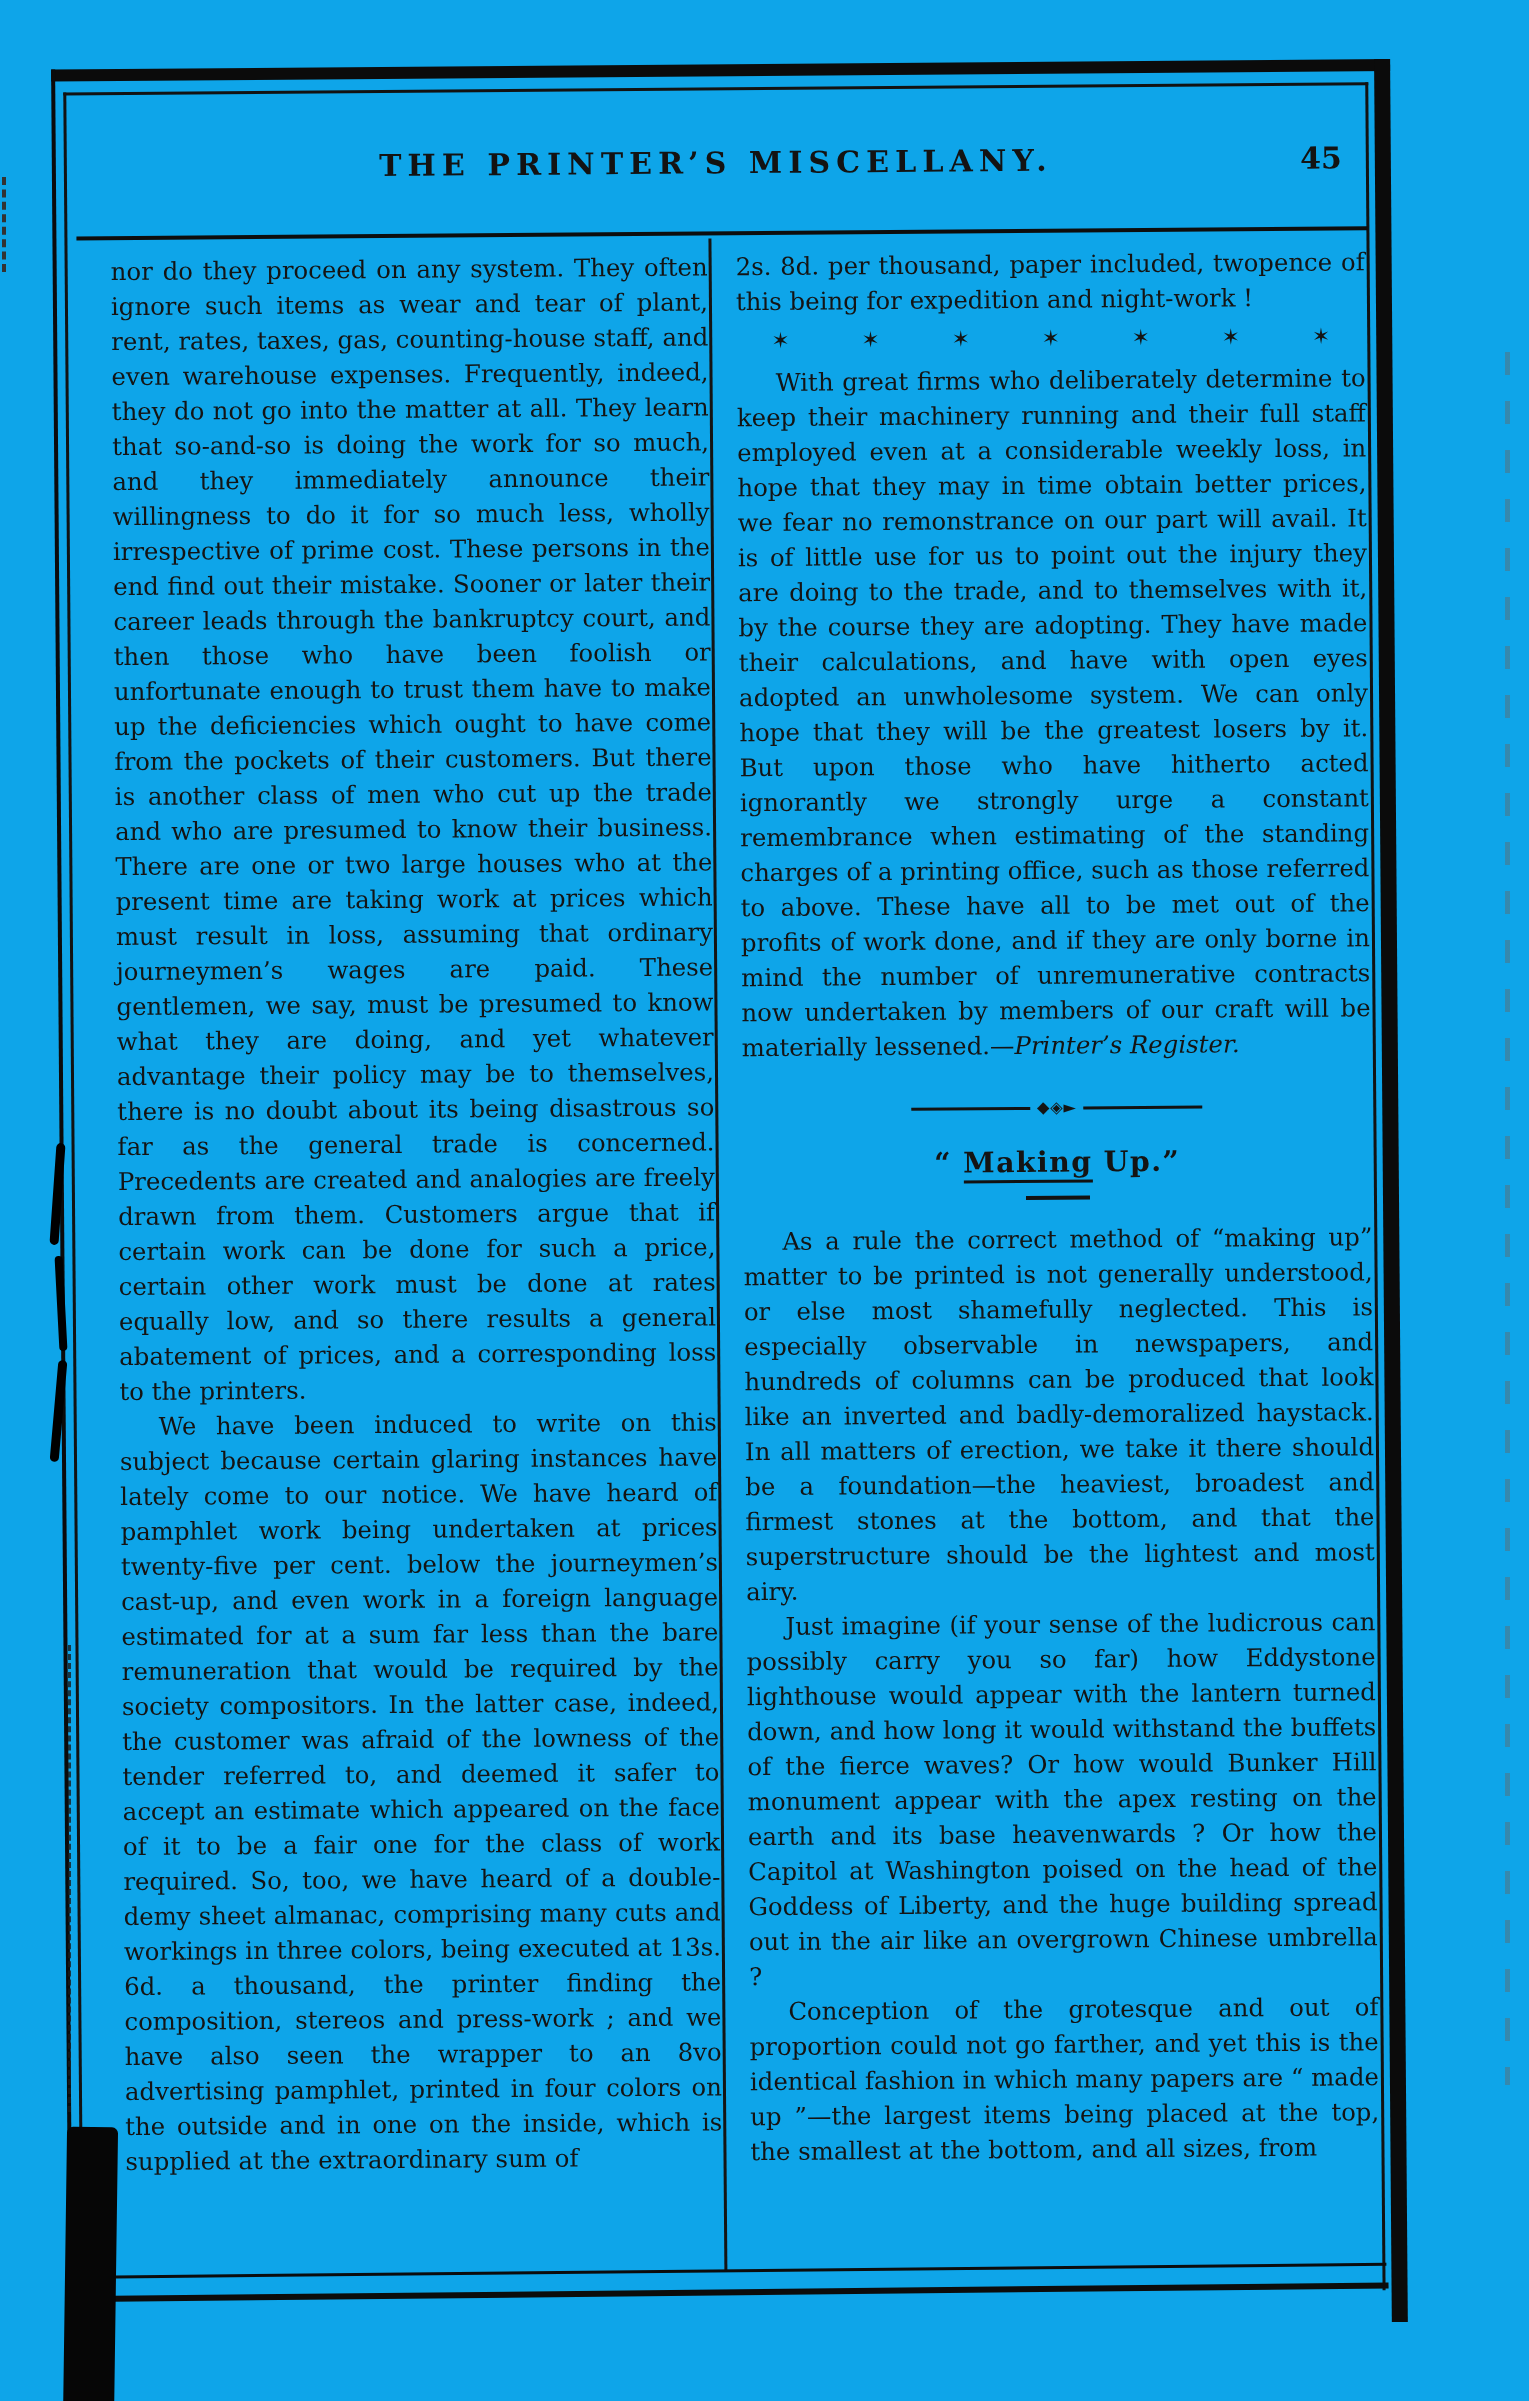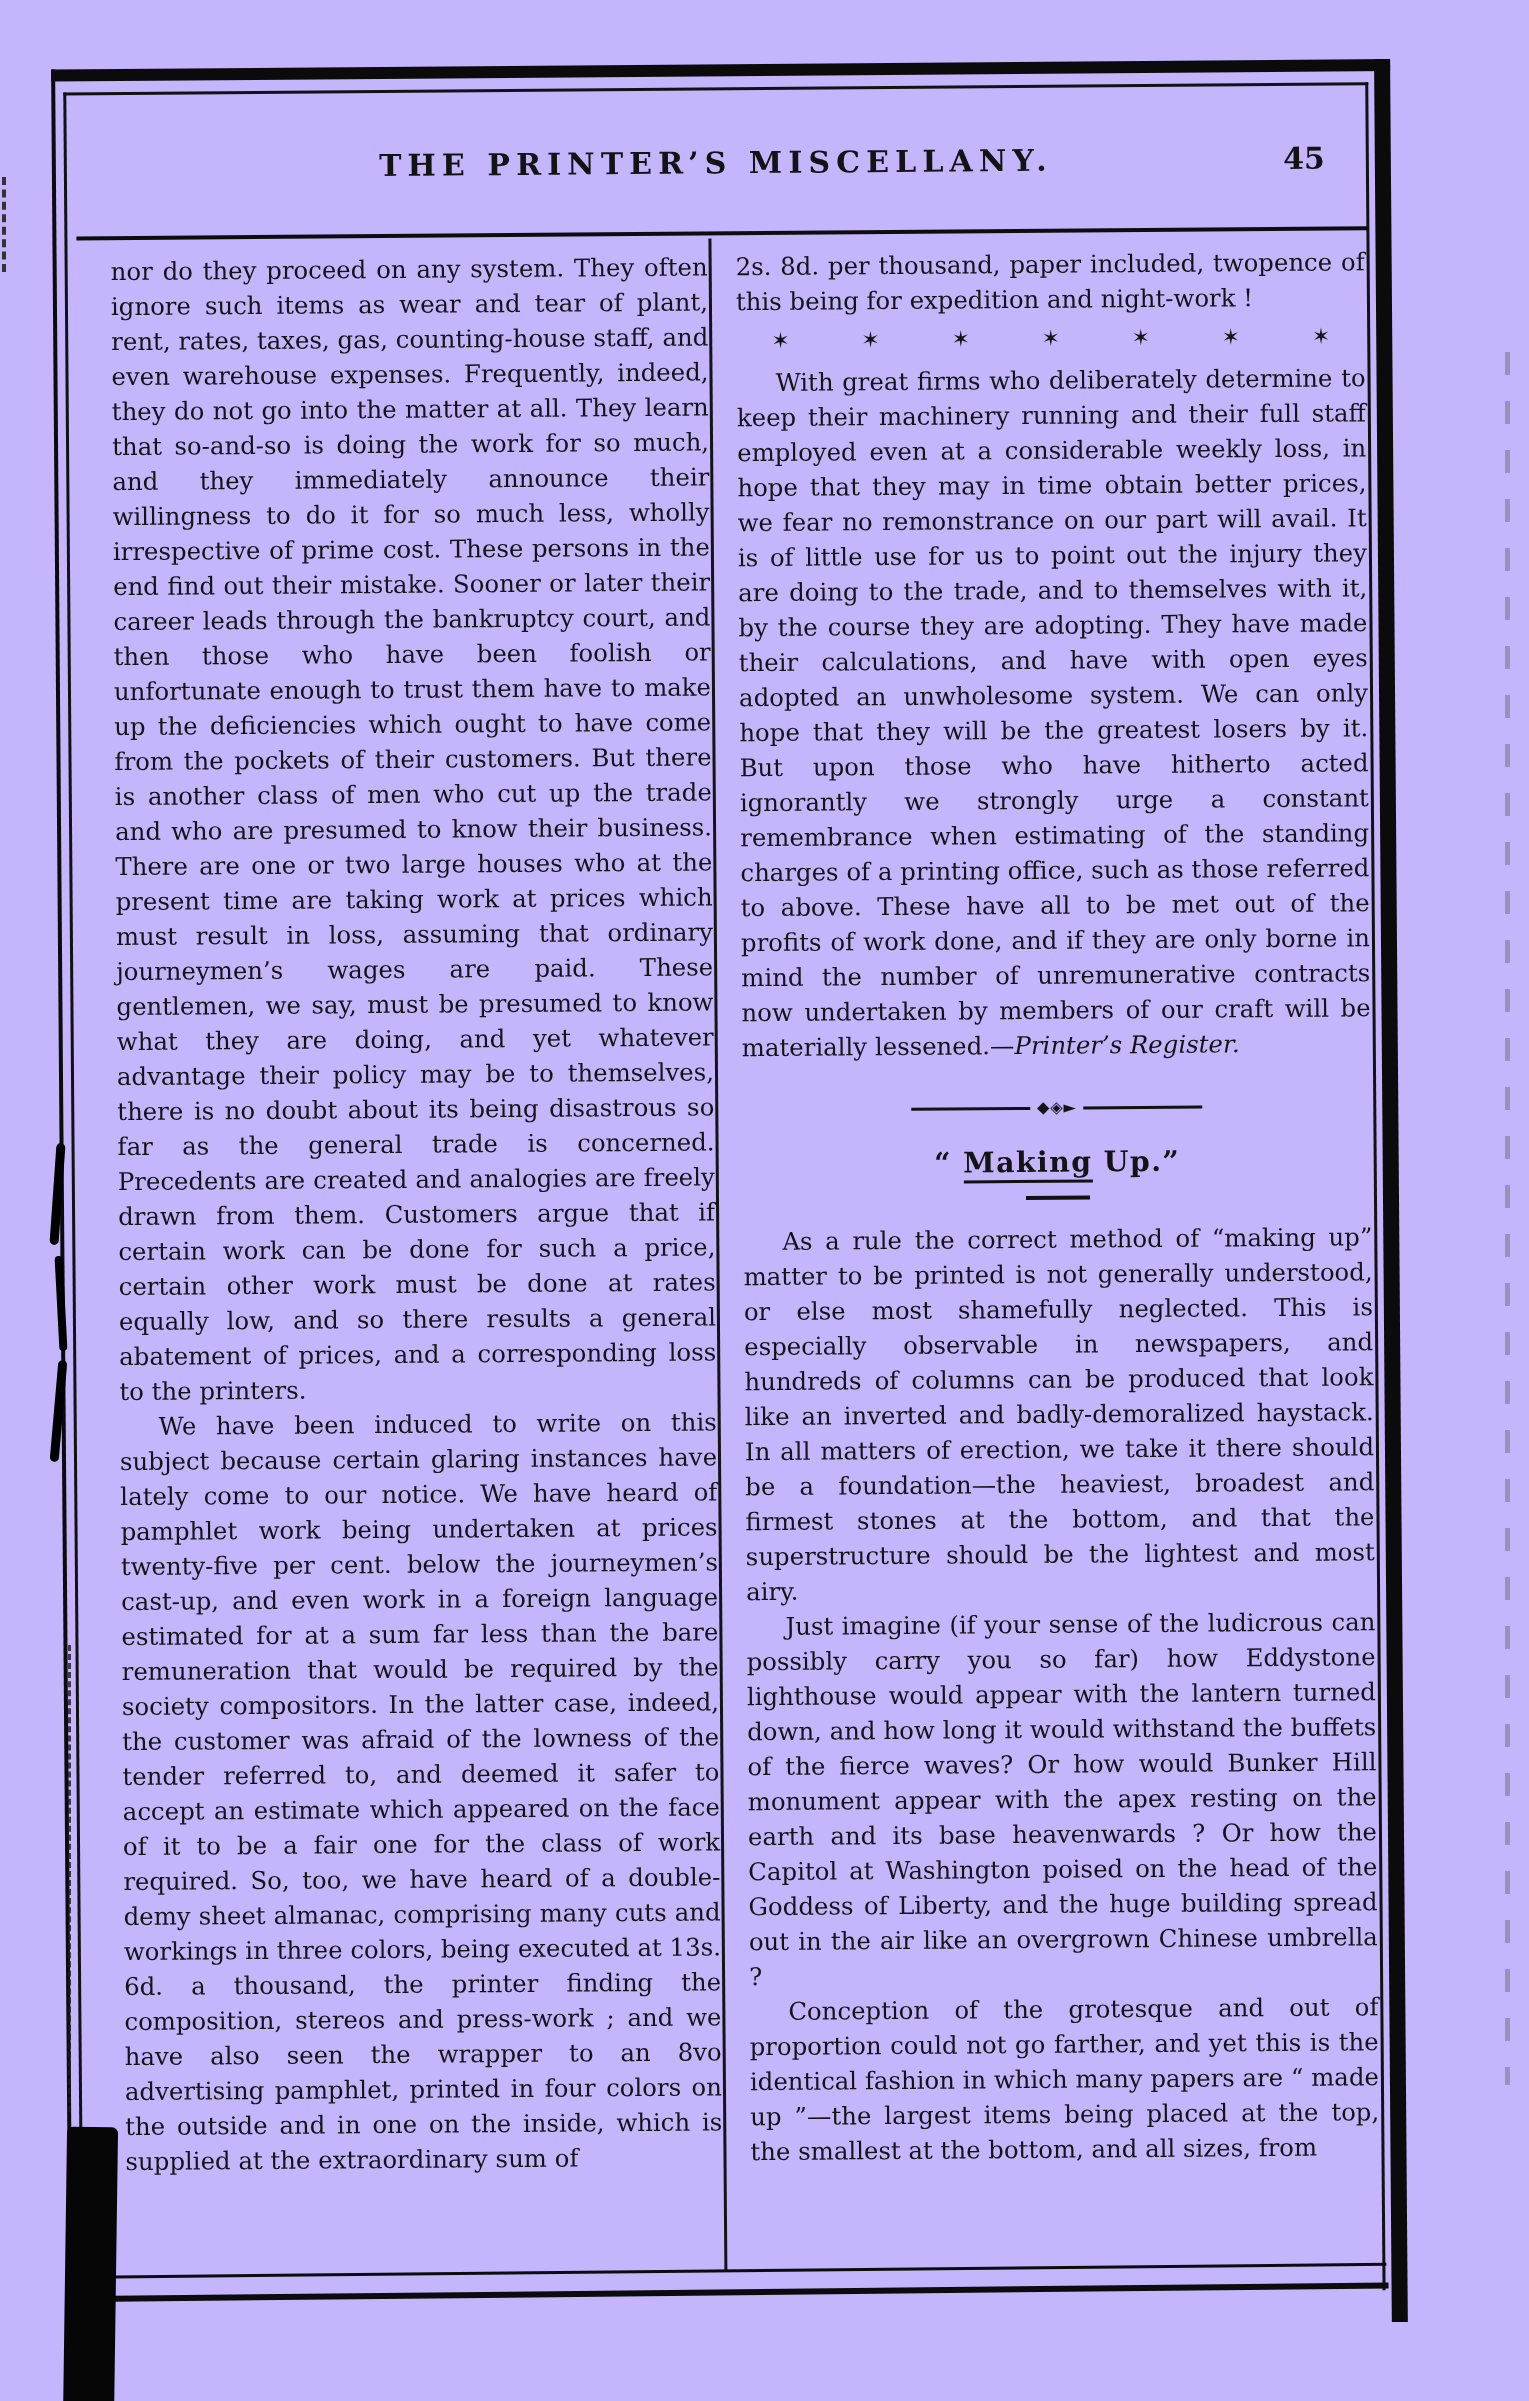--- a/index.html
+++ b/index.html
@@ -1,28 +1,28 @@
 <!DOCTYPE html>
 <html style="font-size:10.8px"><head>
 <meta charset="utf-8">
 <style>
   html,body{margin:0;padding:0;background:#e8e8e6;}
   .scan{
     position:relative;width:1530px;height:2401px;overflow:hidden;
-    background:#c4b5fd;color:#131313;
+    background:#0ea5e9;color:#131313;
     font-family:"DejaVu Serif","Liberation Serif",serif;
   }
   .page{position:absolute;inset:0;transform:rotate(-0.45deg);transform-origin:50% 50%;}
   .frame-outer{position:absolute;left:60px;top:64px;width:1339px;height:2263px;box-sizing:border-box;
     border-top:12.2px solid #0b0b0b;border-right:16.2px solid #0b0b0b;border-left:4.1px solid #0b0b0b;}
   .frame-inner{position:absolute;left:72px;top:87px;width:1305px;height:2208px;box-sizing:border-box;
     border-top:3.4px solid #121212;border-left:3.4px solid #121212;border-right:3.4px solid #121212;}
   .masthead{position:absolute;left:72px;top:139px;width:1304px;height:54px;text-align:center;}
   .title{display:inline-block;font-size:30px;font-weight:700;letter-spacing:6.1px;line-height:47px;}
-  .pagenum{position:absolute;right:43px;top:0;font-size:30px;font-weight:700;line-height:47px;}
+  .pagenum{position:absolute;right:26px;top:0;font-size:30px;font-weight:700;line-height:47px;}
   .header-rule{position:absolute;left:84px;top:231px;width:1291px;height:4.1px;background:#0d0d0d;}
   .col-divider{position:absolute;left:716px;top:238px;width:2.7px;height:2032px;background:#141414;}
   .col{position:absolute;top:249px;font-size:24.4px;line-height:35px;text-align:justify;
     text-justify:inter-word;color:#141414;}
   .col-left{left:118px;width:597px;}
   .col-right{left:743px;width:629px;}
   p.para{margin:0;}
   .indent{text-indent:39px;}
   .stars{text-align:center;word-spacing:65px;font-size:21.7px;line-height:41px;margin:1.4px 0 4.1px;
     font-family:"DejaVu Sans","Liberation Sans",sans-serif;}

